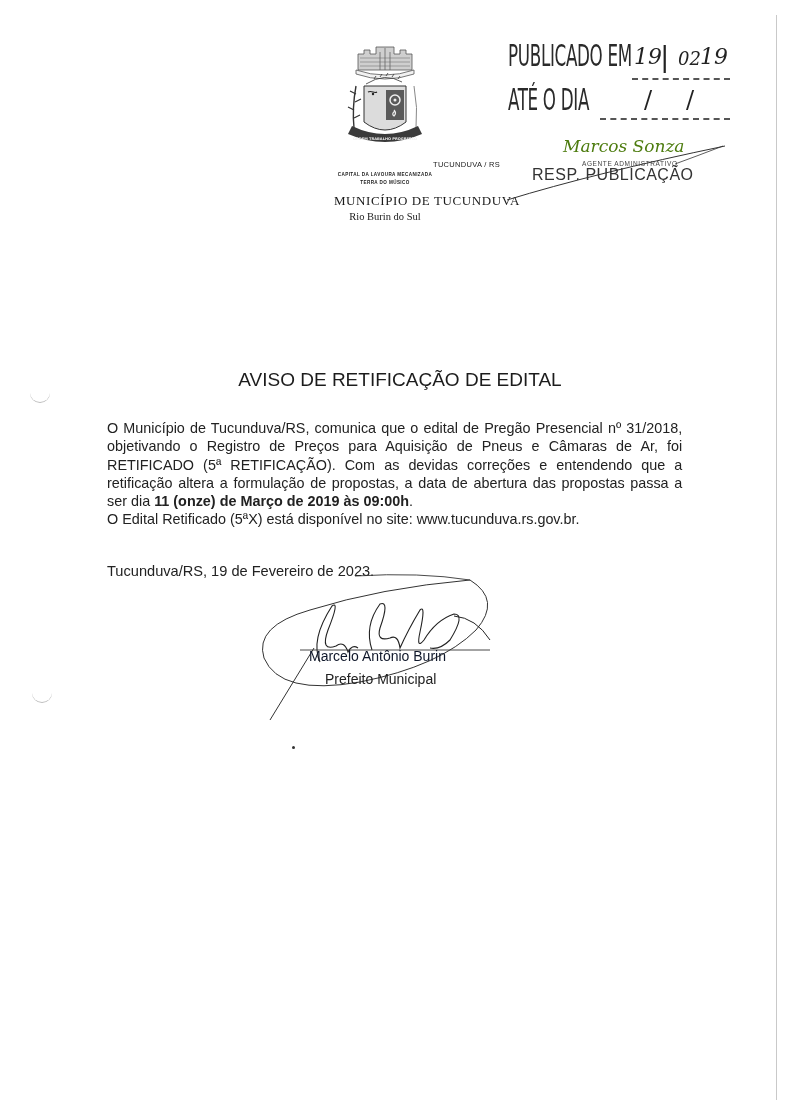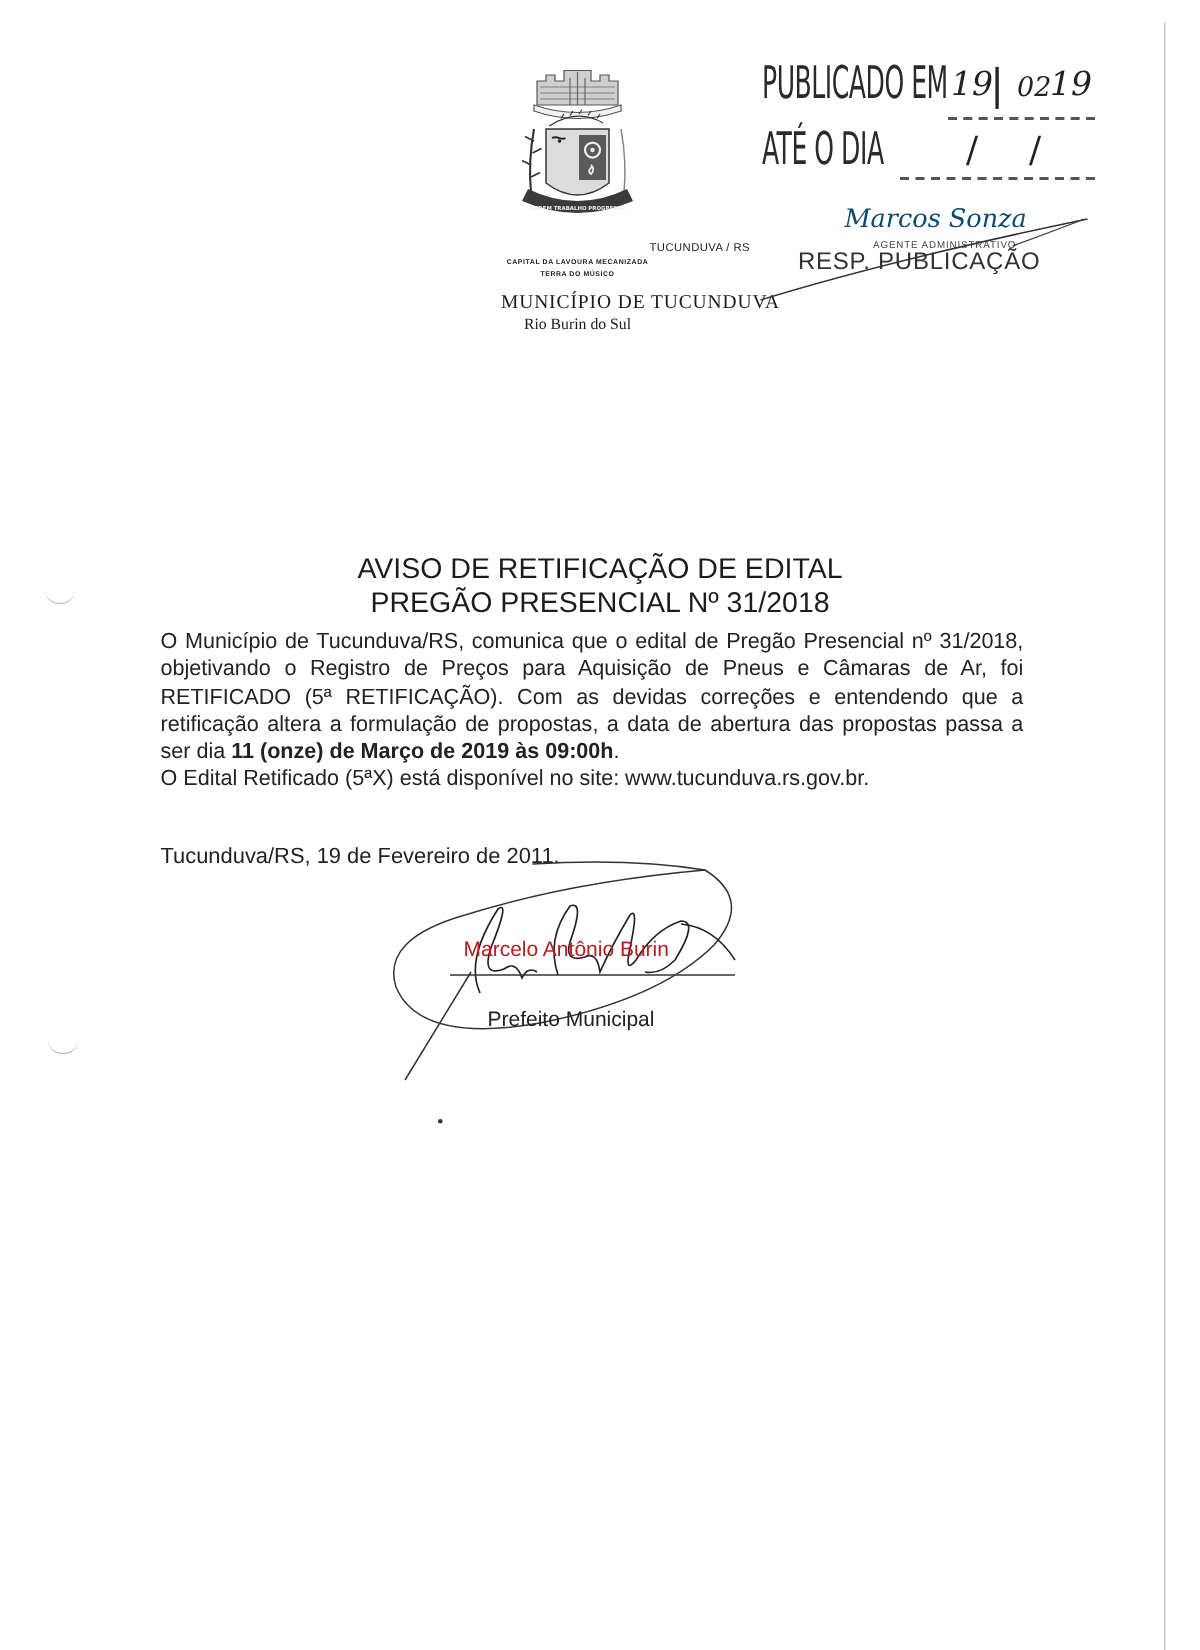--- a/index.html
+++ b/index.html
@@ -104,21 +104,21 @@
       position: absolute;
       height: 0;
       border-top: 2px dashed #555;
     }
     .stamp-name {
       position: absolute;
       left: 563px; top: 136px;
       font-family: "DejaVu Serif", serif;
       font-style: italic;
       font-size: 17px;
-      color: #0c4a6e;
+      color: #4d7c0f;
       white-space: nowrap;
     }
     .stamp-role {
       position: absolute;
       left: 582px; top: 160px;
       font-size: 6.5px;
       letter-spacing: 0.6px;
       color: #444;
       white-space: nowrap;
     }
@@ -168,23 +168,23 @@
       white-space: nowrap;
     }
 
     .sig-block {
       position: absolute;
       left: 240px; top: 570px;
       width: 280px; height: 160px;
     }
     .sig-name {
       position: absolute;
-      left: 309px; top: 624px;
+      left: 309px; top: 648px;
       font-size: 14px;
-      color: #b91c1c;
+      color: #0f172a;
       white-space: nowrap;
     }
     .sig-title {
       position: absolute;
       left: 325px; top: 671px;
       font-size: 14px;
       color: #222;
       white-space: nowrap;
     }
   </style>
@@ -245,29 +245,28 @@
   <div class="stamp-name">Marcos Sonza</div>
   <div class="stamp-role">AGENTE ADMINISTRATIVO</div>
   <div class="stamp-resp">RESP. PUBLICAÇÃO</div>
   <svg style="position:absolute; left:505px; top:138px; width:230px; height:70px;" viewBox="0 0 230 70">
     <path d="M2 62 Q90 35 220 8" stroke="#333" stroke-width="1" fill="none"></path>
     <path d="M170 26 Q192 18 218 8" stroke="#333" stroke-width="0.8" fill="none"></path>
   </svg>
 
   <div class="doc-title">
     <div>AVISO DE RETIFICAÇÃO DE EDITAL</div>
-    <div>PREGÃO PRESENCIAL Nº 31/2018</div>
   </div>
 
   <div class="doc-body">
     <p><span>O Município de Tucunduva/RS, comunica que o edital de Pregão Presencial nº 31/2018, objetivando o Registro de Preços para Aquisição de Pneus e Câmaras de Ar, foi RETIFICADO (5ª RETIFICAÇÃO). Com as devidas correções e entendendo que a retificação altera a formulação de propostas, a data de abertura das propostas passa a ser dia </span><b>11 (onze) de Março de 2019 às 09:00h</b><span>.</span></p>
     <p style="text-align:left;">O Edital Retificado (5ªX) está disponível no site: www.tucunduva.rs.gov.br.</p>
   </div>
 
-  <div class="doc-date">Tucunduva/RS, 19 de Fevereiro de 2011.</div>
+  <div class="doc-date">Tucunduva/RS, 19 de Fevereiro de 2023.</div>
 
   <svg class="sig-block" viewBox="0 0 280 160">
 
     <path d="M115 6 Q180 2 230 10" stroke="#333" stroke-width="0.9" fill="none"></path>
 
     <path d="M230 10 Q262 30 236 60 Q200 96 120 112 Q40 126 24 88 Q14 56 70 40 Q140 18 230 10" stroke="#333" stroke-width="1" fill="none"></path>
 
     <path d="M80 92 Q70 70 92 36 Q100 30 88 60 Q80 82 96 76 Q104 70 108 82 Q112 74 118 78" stroke="#222" stroke-width="1.1" fill="none"></path>
     <path d="M132 80 Q124 56 140 34 Q150 30 140 58 Q136 72 150 68 Q158 64 160 78 Q168 60 180 40 Q186 34 180 62 Q176 80 184 70 Q196 50 214 44 Q226 44 210 70 Q200 80 190 78" stroke="#222" stroke-width="1.1" fill="none"></path>
     <path d="M214 46 Q236 48 250 70" stroke="#222" stroke-width="1" fill="none"></path>

